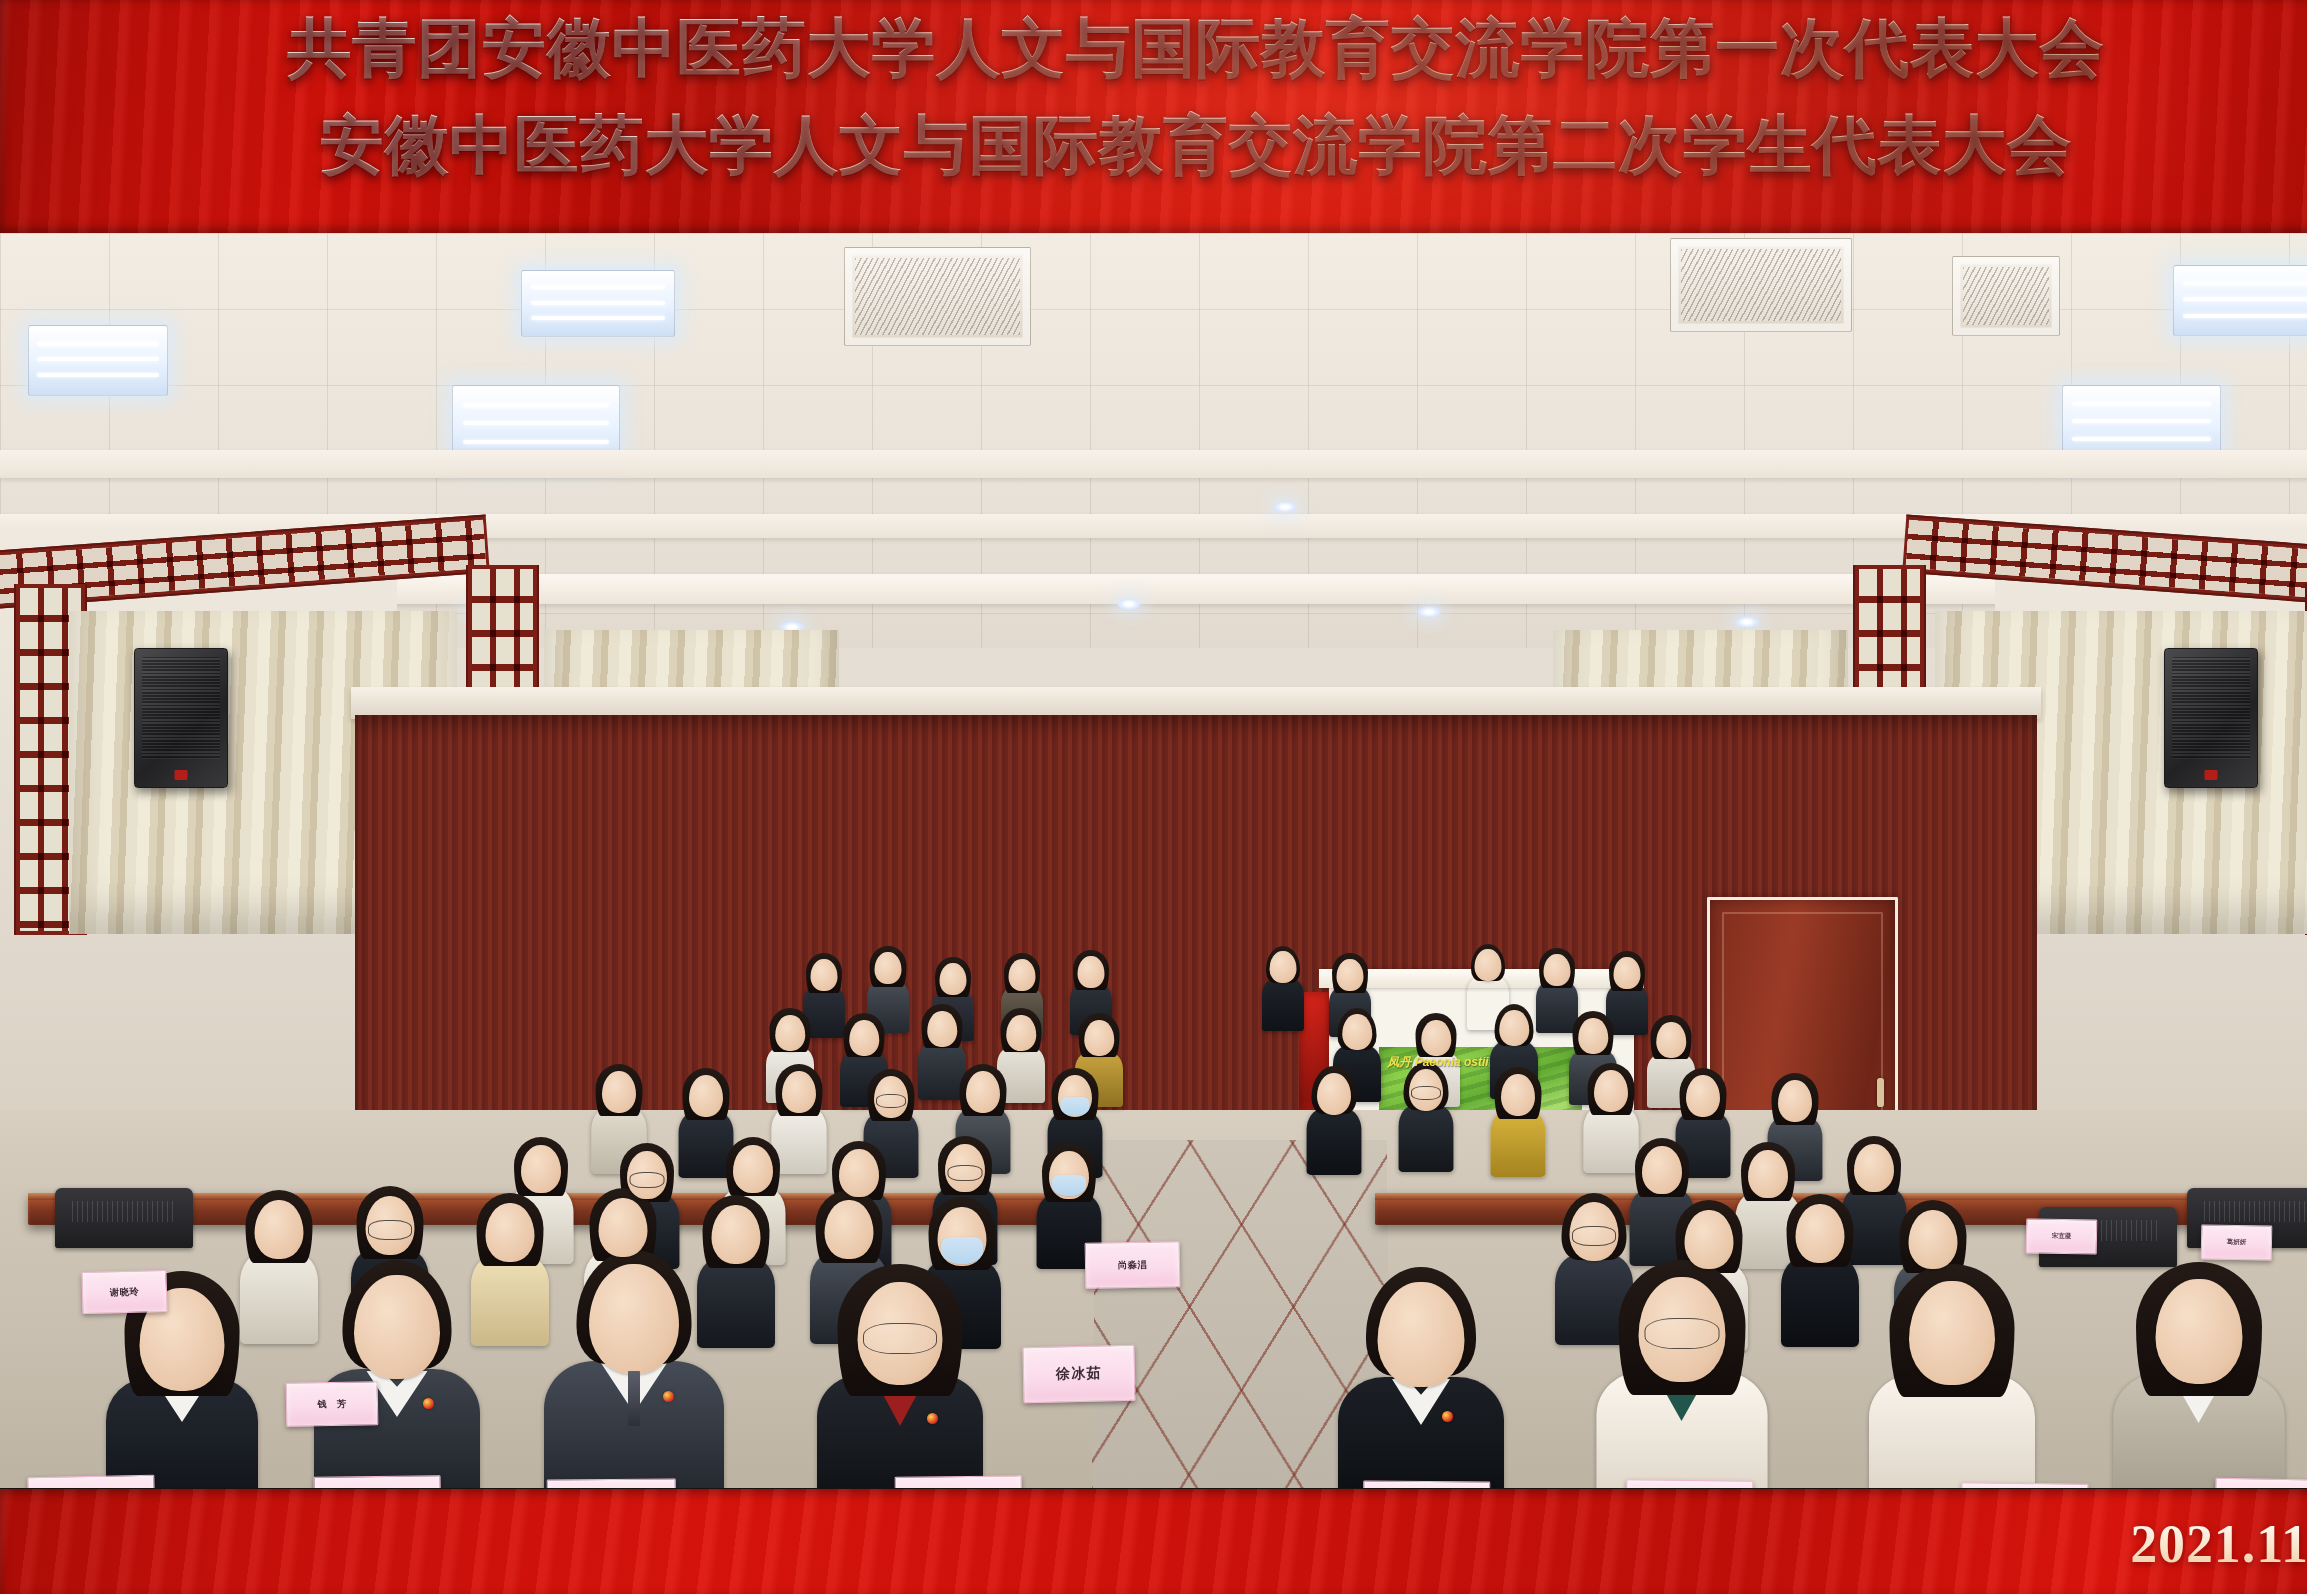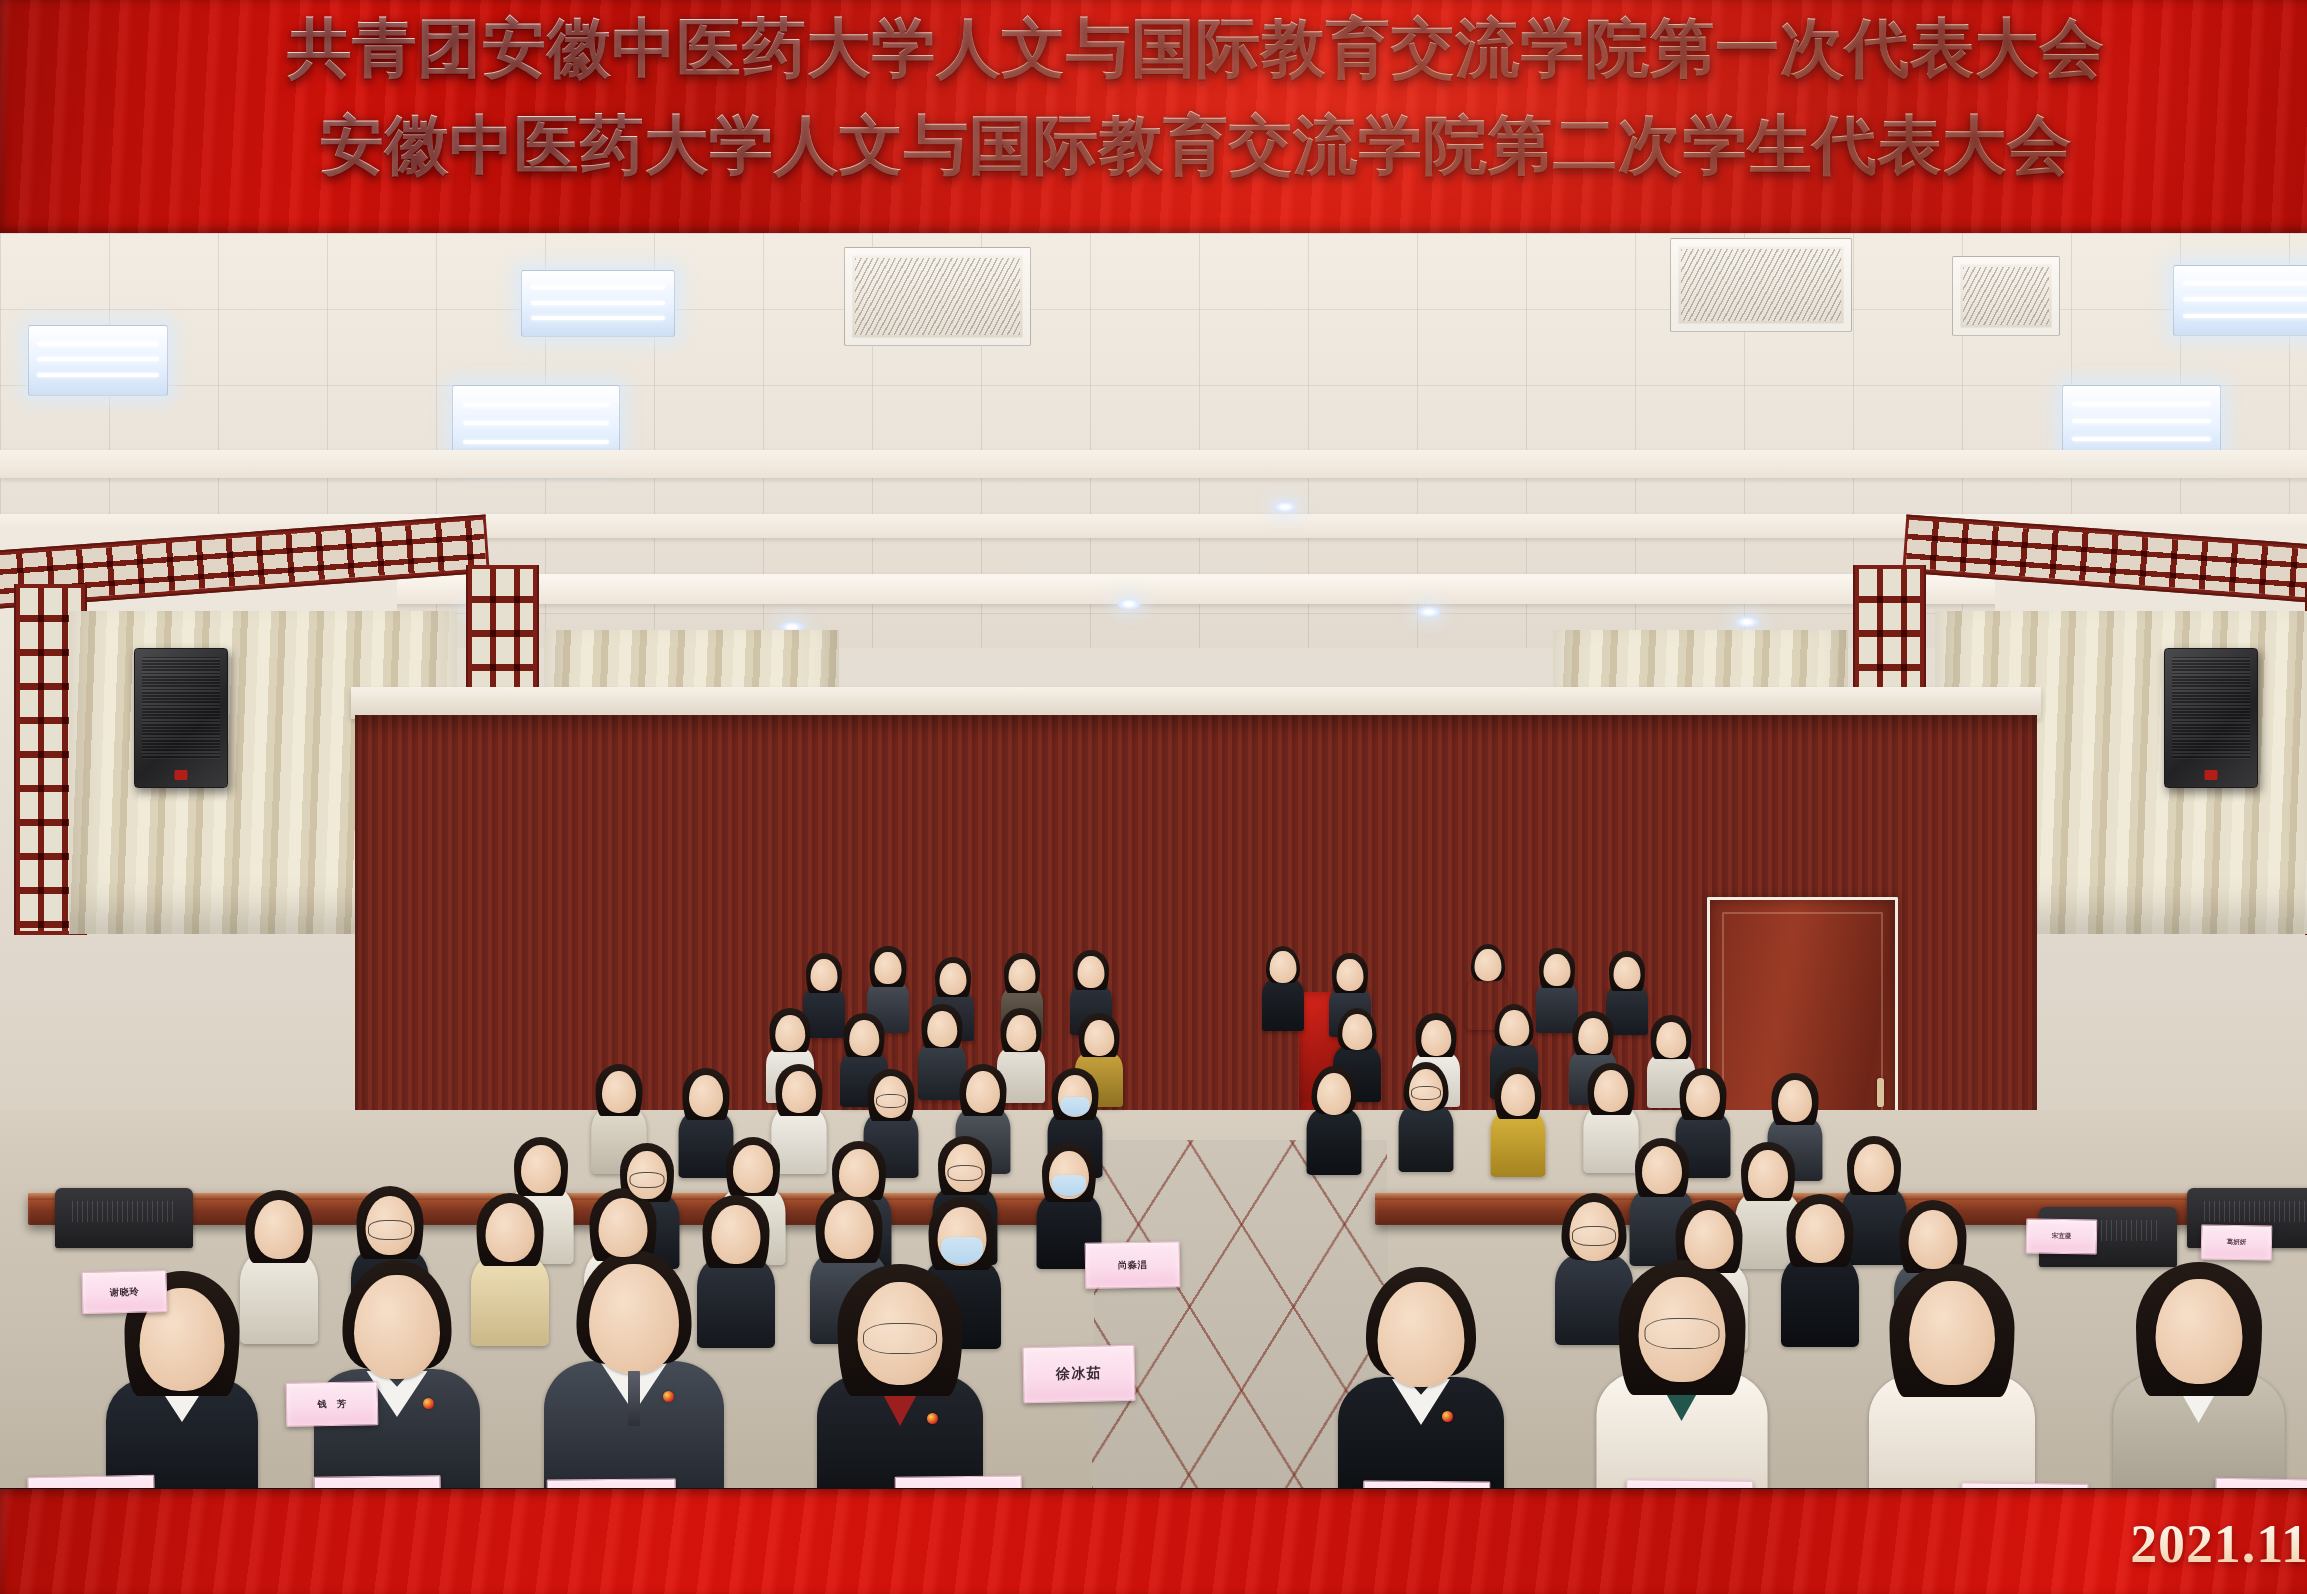--- a/index.html
+++ b/index.html
@@ -496,20 +496,26 @@
         <b></b>
         <span></span>
     </div>
 
     <div class="door" style="left:1707px;top:664px;width:185px;height:388px;">
       <em></em>
         <i></i>
     </div>
 
     <div class="redposter"></div>
+    <div class="trellis">
+      <div class="trellis-cap"></div>
+      <div class="screen">
+        <div class="screen-label">凤丹 Paeonia ostii</div>
+      </div>
+    </div>
 
     <div class="floor"></div>
     <div class="aisle"></div>
 
     <div class="crowd">
 
       <div class="person" style="left:803px;top:720px;width:42px;height:88px;">
         <div class="hair long" style="width:36px;height:40px;top:0;"></div>
         <div class="head" style="width:27px;height:32px;top:5.5px;"></div>
         <div class="body" style="width:42px;height:51px;top:34px;background:linear-gradient(#2b2f38,#171a20);"></div>

